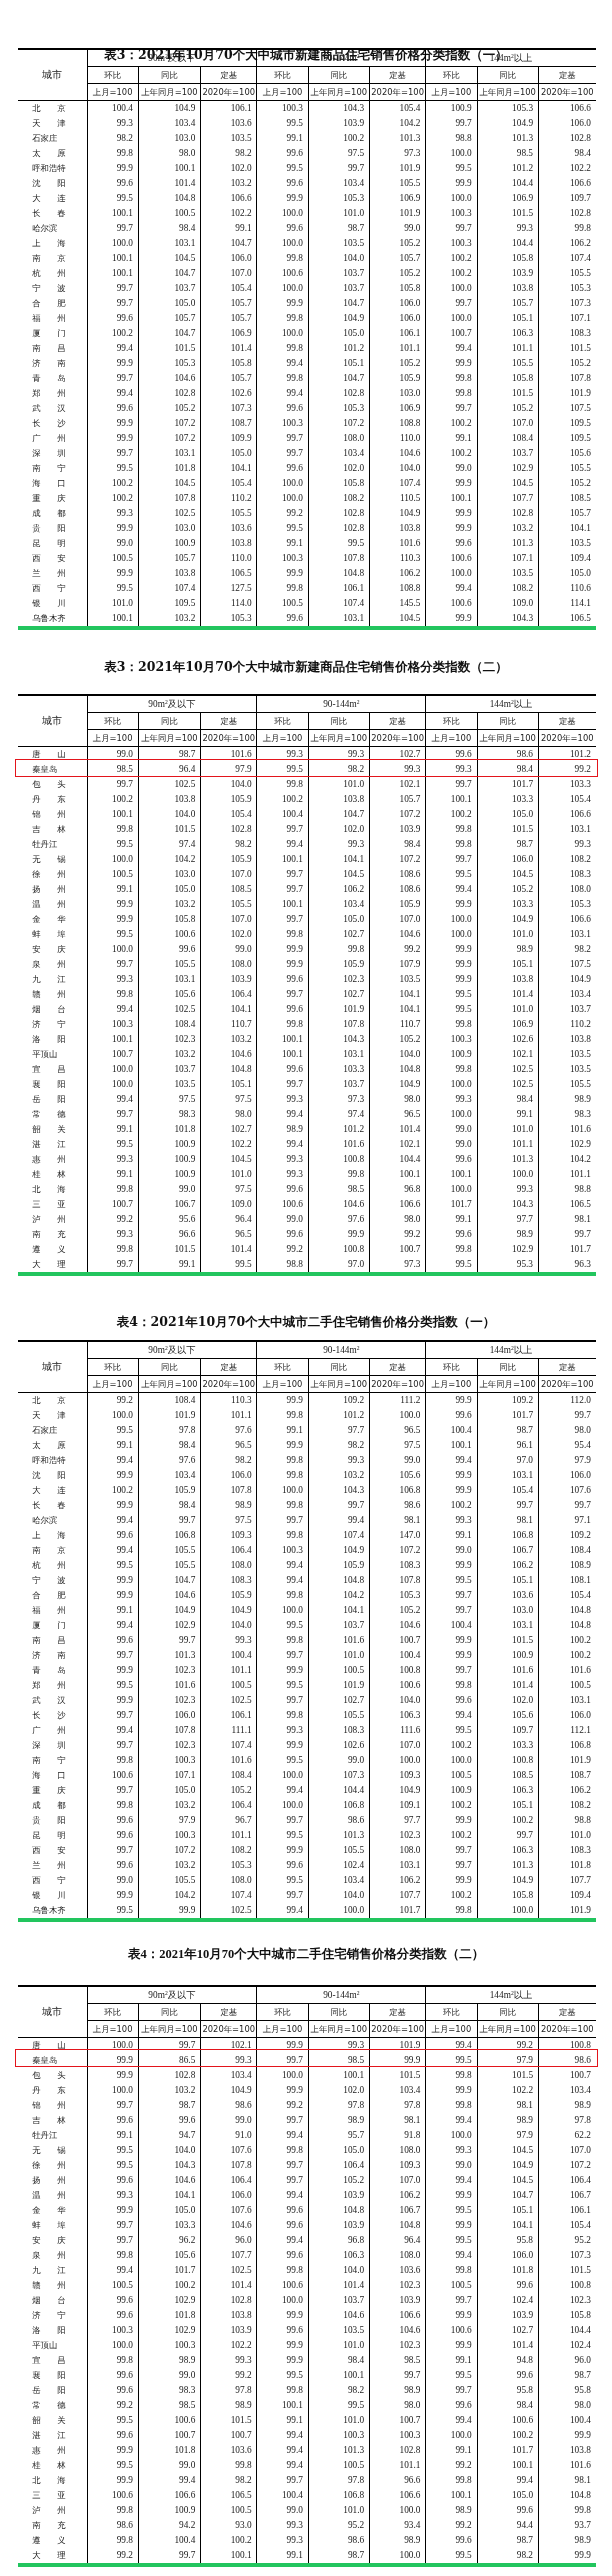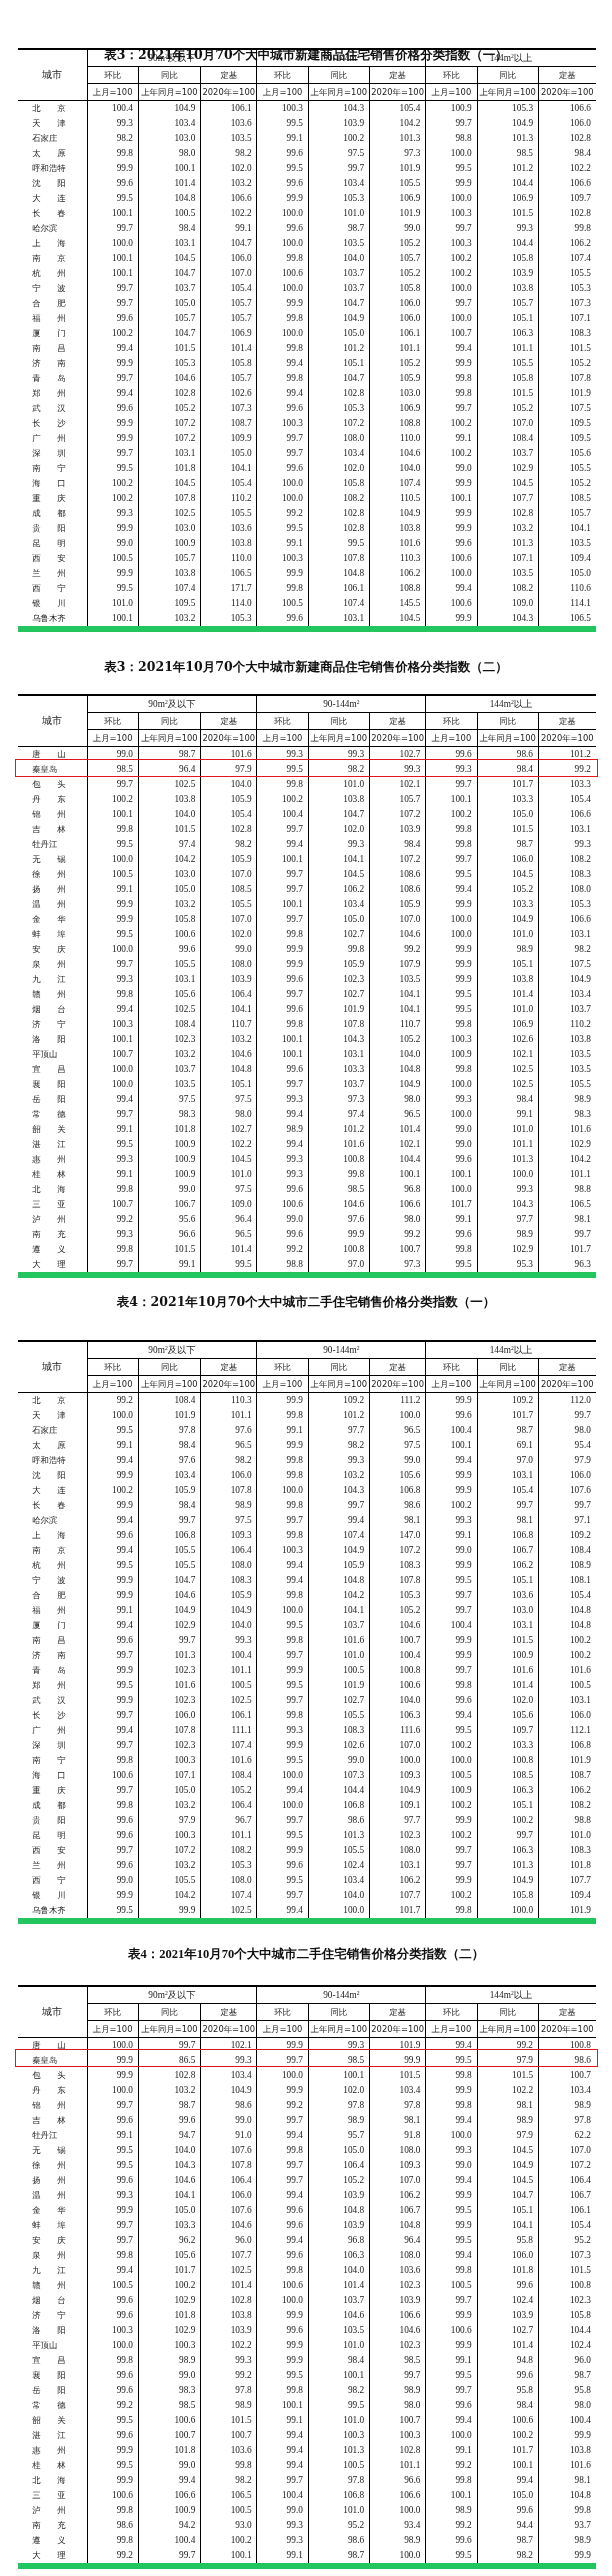--- a/index.html
+++ b/index.html
@@ -20,21 +20,21 @@
   table.idx th { font-weight: normal; height: 16px; padding: 0; text-align: center;
                  border-left: 0.8px solid #000; border-bottom: 0.8px solid #000; white-space: nowrap;
                  font-family: "DejaVu Sans", sans-serif; font-size: 8.4px; color: #222; }
   table.idx th.cityh { border-left: none; font-size: 10px; }
   table.idx th.grp { font-family: "Liberation Serif", serif; font-size: 9.3px; }
   table.idx thead tr.base th { border-bottom: 1.2px solid #000; font-size: 8.4px; }
   table.idx td { height: 15px; padding: 0 4.8px 0 0; text-align: right; border-left: 0.8px solid #000;
                  white-space: nowrap; line-height: 15px; }
   table.idx td.city { border-left: none; text-align: left; padding: 0 0 0 14.5px;
                       font-family: "DejaVu Sans", sans-serif; font-size: 8.4px; letter-spacing: 0px; }
-  table.idx tbody tr:last-child td { border-bottom: 6px solid #22c55e; }
+  table.idx tbody tr:last-child td { border-bottom: 4px solid #22c55e; }
   sup { font-size: 5.6px; vertical-align: 3.2px; }
   .highlight { position: absolute; left: 15.3px; width: 583px; height: 17.7px; border: 1.6px solid #e3141b;
                box-sizing: border-box; pointer-events: none; }
 </style>
 </head>
 <body>
 
 <div id="root">
   <div class="block" style="top: 0px;">
     <div class="title" style="top: 10.5px; margin-top: 36px;">表3：2021年10月70个大中城市新建商品住宅销售价格分类指数（一）</div>
@@ -463,21 +463,21 @@
             <td>104.8</td>
             <td>106.2</td>
             <td>100.0</td>
             <td>103.5</td>
             <td>105.0</td>
           </tr>
           <tr>
             <td class="city">西　　宁</td>
             <td>99.5</td>
             <td>107.4</td>
-            <td>171.7</td>
+            <td>127.5</td>
             <td>99.8</td>
             <td>106.1</td>
             <td>108.8</td>
             <td>99.4</td>
             <td>108.2</td>
             <td>110.6</td>
           </tr>
           <tr>
             <td class="city">银　　川</td>
             <td>101.0</td>
@@ -971,21 +971,21 @@
             <td>99.5</td>
             <td>95.3</td>
             <td>96.3</td>
           </tr>
         </tbody>
     </table>
   <div class="highlight" style="border-color: rgb(227, 20, 27); top: 111px;"></div>
     </div>
 
   <div class="block" style="top: 1290px;">
-    <div class="title" style="top: 4px;">表4：2021年10月70个大中城市二手住宅销售价格分类指数（一）</div>
+    <div class="title" style="top: 24px;">表4：2021年10月70个大中城市二手住宅销售价格分类指数（一）</div>
     <table class="idx" style="top: 50px;">
       <colgroup>
         <col class="city">
           <col class="c1">
           <col class="c2">
           <col class="c3">
         <col class="c4">
           <col class="c5">
           <col class="c6">
           <col class="c7">
@@ -1061,21 +1061,21 @@
           </tr>
           <tr>
             <td class="city">太　　原</td>
             <td>99.1</td>
             <td>98.4</td>
             <td>96.5</td>
             <td>99.9</td>
             <td>98.2</td>
             <td>97.5</td>
             <td>100.1</td>
-            <td>69.1</td>
+            <td>96.1</td>
             <td>95.4</td>
           </tr>
           <tr>
             <td class="city">呼和浩特</td>
             <td>99.4</td>
             <td>97.6</td>
             <td>98.2</td>
             <td>99.8</td>
             <td>99.3</td>
             <td>99.0</td>

